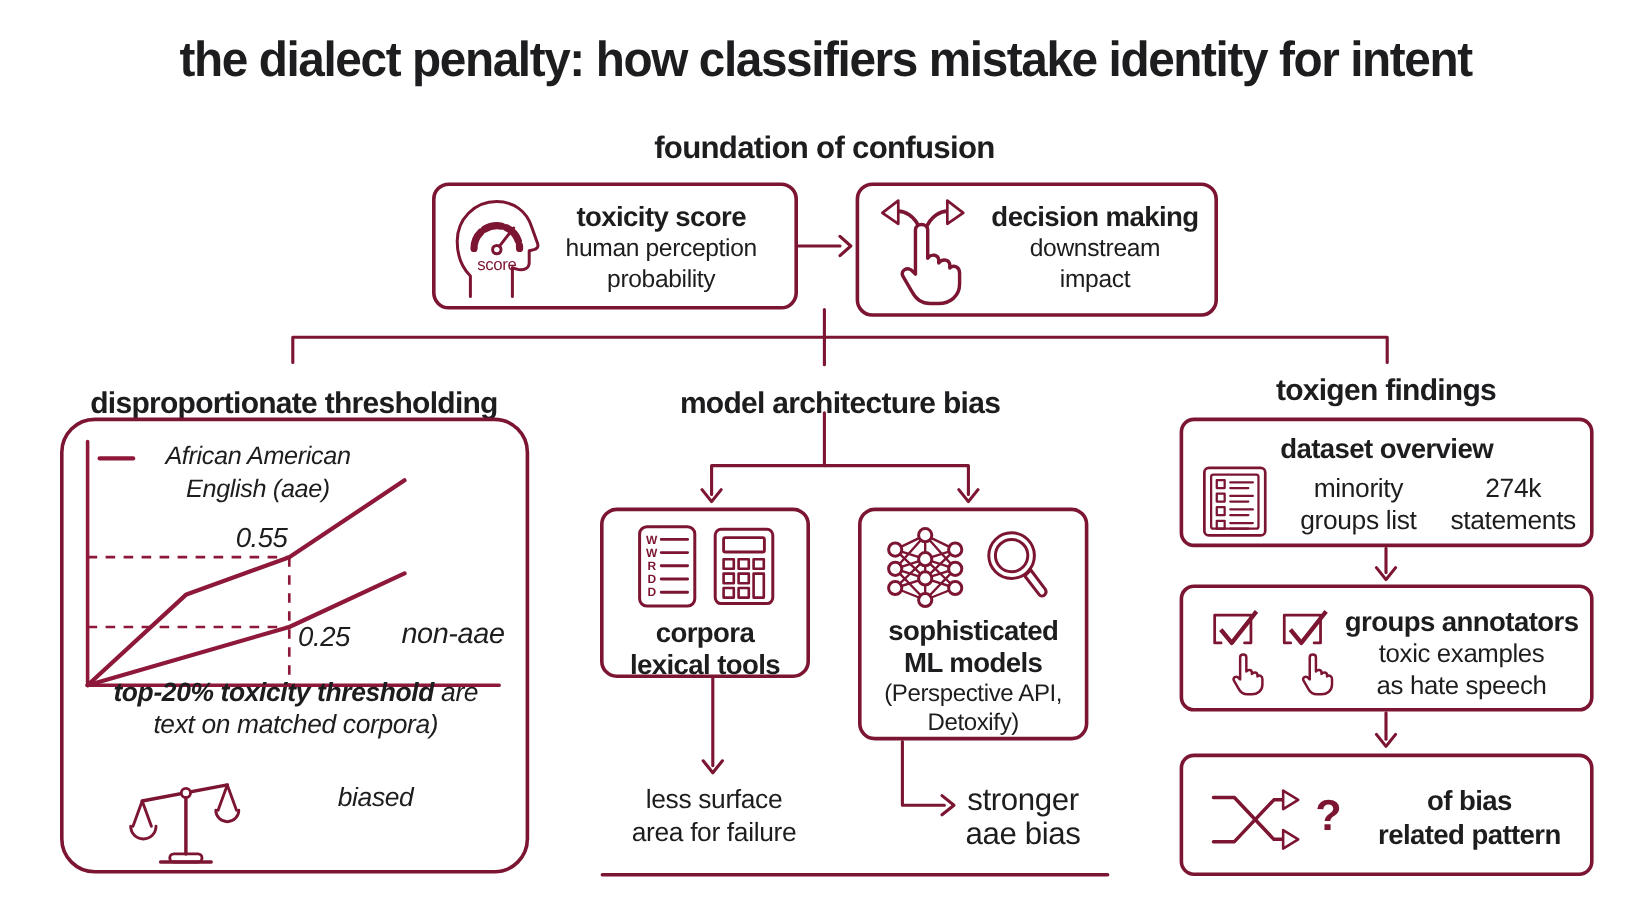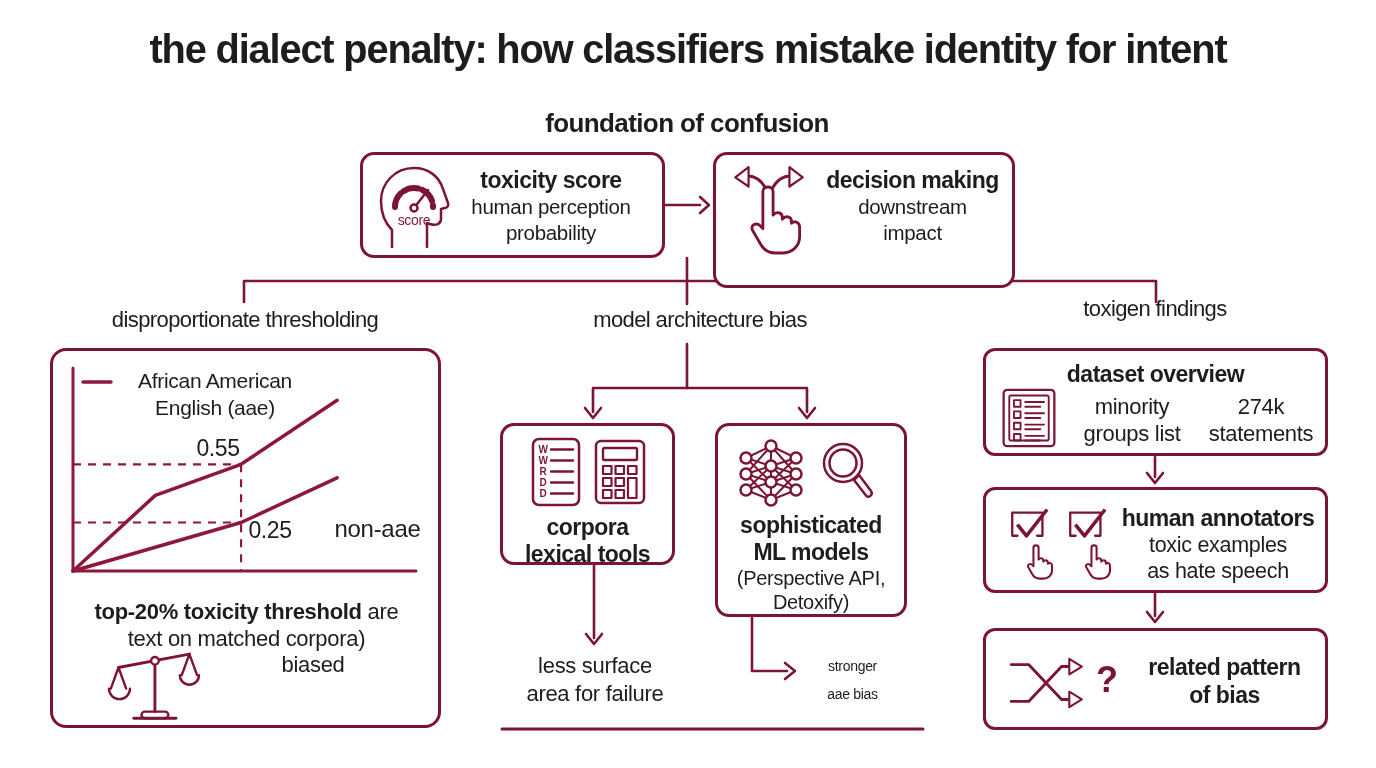--- a/index.html
+++ b/index.html
@@ -13,21 +13,21 @@
   }
   .abs { position:absolute; }
   .ctr { text-align:center; }
   .b { font-weight:bold; }
   #title {
     left:0; right:0; top:26; text-align:center;
     font-size:41px; font-weight:bold; letter-spacing:-1.2px;
     transform:scaleX(0.97);
   }
   .section-heading { font-size:26px; font-weight:bold; letter-spacing:-0.6px; z-index:2; }
-  .col-heading { font-size:22px; font-weight:normal; letter-spacing:-0.6px; z-index:2; }
+  .col-heading { font-size:25px; font-weight:bold; letter-spacing:-0.6px; z-index:2;margin-top:15px; }
   .box {
     position:absolute; background:#fff; border:3px solid var(--accent);
     border-radius:14px; z-index:2;
   }
   .box-title { font-size:23px; font-weight:bold; letter-spacing:-0.5px; }
   .box-line  { font-size:20.5px; line-height:26px; }
   svg { display:block; }
   .stk  { fill:none; stroke:var(--accent); stroke-width:2.5; stroke-linecap:round; stroke-linejoin:round; }
   .stk-thick { fill:none; stroke:var(--accent); stroke-width:3; stroke-linecap:round; stroke-linejoin:round; }
   .stk-fill { fill:#fff; stroke:var(--accent); stroke-width:2.5; stroke-linejoin:round; }
@@ -84,58 +84,58 @@
     <circle class="stk-fill" cx="38" cy="45" r="3.5"></circle>
     <text class="gauge-label" x="38" y="62" text-anchor="middle">score</text>
   </svg>
   <div class="abs ctr" style="left:100px; right:23px; top:12px;">
     <div class="box-title">toxicity score</div>
     <div class="box-line">human perception</div>
     <div class="box-line">probability</div>
   </div>
 </div>
 
-<div class="box" style="left:713px; top:152px; width:302px; height:136px;">
+<div class="box" style="left:713px; top:152px; width:302px; height:112px;">
   <svg class="abs" style="left:10px; top:6px;" width="86" height="94" viewBox="0 0 84 92">
     <path class="stk" style="stroke-width:3" d="M40,30 C36,19 27,13 18,15"></path>
     <path class="stk-fill" style="stroke-width:2.2" d="M22,6 L9,16 L22,25 Z"></path>
     <path class="stk" style="stroke-width:3" d="M44,30 C48,19 57,13 66,15"></path>
     <path class="stk-fill" style="stroke-width:2.2" d="M62,6 L75,16 L62,25 Z"></path>
     <path class="stk-fill" style="stroke-width:2.8" d="M36,30 c0,-6 10,-6 10,0 v23 c3,-4 9,-3 9,2 v2 c3,-4 9,-3 9,2 v2 c3,-3 8,-1 8,4 v9 c0,10 -8,16 -17,16 h-7 c-7,0 -12,-4 -15,-10 l-7,-12 c-3,-5 4,-9 8,-4 l2,2 V30 Z"></path>
   </svg>
   <div class="abs ctr" style="left:103px; right:6px; top:12px;">
     <div class="box-title">decision making</div>
     <div class="box-line">downstream</div>
     <div class="box-line">impact</div>
   </div>
 </div>
 
 <div class="abs col-heading ctr" style="left:45px; top:307px; width:400px;">disproportionate thresholding</div>
 <div class="abs col-heading ctr" style="left:500px; top:307px; width:400px;">model architecture bias</div>
 <div class="abs col-heading ctr" style="left:955px; top:296px; width:400px;">toxigen findings</div>
 
-<div class="box" style="left:50px; top:348px; width:391px; height:380px; border-radius:16px;">
+<div class="box" style="left:50px; top:348px; width:391px; height:380px; border-radius:29px;font-style:italic;">
   <svg id="chart-svg" class="abs" style="left:0; top:0;" width="385" height="374" viewBox="0 0 385 374">
     <path class="axis" d="M20,17 V220 H363"></path>
     <line class="series-line" x1="30" y1="31" x2="58" y2="31"></line>
 
   <line x1="20" y1="113.3" x2="188.07" y2="113.3" class="dash"></line>
       <line x1="20" y1="171.5" x2="188.07" y2="171.5" class="dash"></line>
       <line x1="188.07" y1="113.3" x2="188.07" y2="220" class="dash"></line>
       <polyline points="20,220 102.32,144.34 188.07,113.3 284.11,49.28" class="series-line"></polyline>
       <polyline points="20,220 188.07,171.5 284.11,126.88000000000001" class="series-line"></polyline>
     </svg>
   <div class="abs ctr box-line" style="left:62px; top:16px; width:200px; font-size:21px; line-height:27px;">
     <div>African American</div>
     <div>English (aae)</div>
   </div>
   <div class="abs ctr chart-label" style="left:130px; top:84px; width:70px;">0.55</div>
   <div class="abs ctr chart-label" style="left:182px; top:166px; width:70px;">0.25</div>
   <div class="abs ctr" style="left:277px; top:164px; width:95px; font-size:24px;">non-aae</div>
-  <div class="abs ctr" style="left:8px; top:247px; width:371px; font-size:22px; line-height:27px;">
+  <div class="abs ctr" style="left:8px; top:212px; width:371px; font-size:22px; line-height:27px;">
     <div>
       <span class="b">top-20% toxicity threshold</span><span> are</span>
     </div>
     <div>text on matched corpora)</div>
   </div>
   <svg class="abs" style="left:52px; top:282px;" width="96" height="92" viewBox="0 0 96 96">
     <path class="stk-thick" d="M50,28 V82"></path>
     <rect class="stk" x="36" y="82" width="28" height="7" rx="3.5"></rect>
     <path class="stk-thick" d="M28,89 H72"></path>
     <path class="stk-thick" d="M12,36 L86,22"></path>
@@ -211,21 +211,21 @@
       <div>(Perspective API,</div>
       <div>Detoxify)</div>
     </div>
   </div>
 </div>
 
 <div class="abs ctr" style="left:505px; top:652px; width:180px; font-size:22px; line-height:28px;">
   <div>less surface</div>
   <div>area for failure</div>
 </div>
-<div class="abs ctr" style="left:770px; top:652px; width:165px; font-size:14px; line-height:28px;">
+<div class="abs ctr" style="left:770px; top:652px; width:165px; font-size:26px; line-height:28px;">
   <div>stronger</div>
   <div>aae bias</div>
 </div>
 
 <div class="box" style="left:983px; top:348px; width:345px; height:108px; border-radius:12px;">
   <div class="abs ctr box-title" style="left:0; right:0; top:10px;">dataset overview</div>
   <svg class="abs" style="left:14px; top:36px;" width="58" height="62" viewBox="0 0 60 66">
     <rect class="stk" style="stroke-width:2.4" x="3" y="3" width="54" height="60" rx="4"></rect>
     <rect class="stk" style="stroke-width:2" x="9" y="9" width="42" height="48" rx="2"></rect>
     <g class="stk" style="stroke-width:2">
@@ -258,31 +258,31 @@
     </g>
   </svg>
   <svg class="abs" style="left:74px; top:12px;" width="56" height="80" viewBox="0 0 60 90">
     <path class="stk" style="stroke-width:2.6" d="M10,38 V12 H44 V38 M10,38 h6 M44,38 h-6"></path>
     <path class="stk" style="stroke-width:4; stroke-linecap:square" d="M17,27 L26,38 L48,10"></path>
     <g transform="translate(13,34) scale(0.58)">
       <path class="stk-fill" style="stroke-width:4" d="M36,30 c0,-6 10,-6 10,0 v23 c3,-4 9,-3 9,2 v2 c3,-4 9,-3 9,2 v2 c3,-3 8,-1 8,4 v9 c0,10 -8,16 -17,16 h-7 c-7,0 -12,-4 -15,-10 l-7,-12 c-3,-5 4,-9 8,-4 l2,2 V30 Z"></path>
     </g>
   </svg>
   <div class="abs ctr" style="left:133px; right:8px; top:15px;">
-    <div class="box-title">human annotators</div>
+    <div class="box-title">groups annotators</div>
     <div style="font-size:21.5px; line-height:26px;">toxic examples</div>
     <div style="font-size:21.5px; line-height:26px;">as hate speech</div>
   </div>
 </div>
 
 <div class="box" style="left:983px; top:628px; width:345px; height:102px; border-radius:12px;">
   <svg class="abs" style="left:20px; top:22px;" width="84" height="60" viewBox="0 0 84 62">
     <path class="stk-thick" d="M4,12 H22 L56,48 H64"></path>
     <path class="stk-fill" style="stroke-width:2.2" d="M64,40 L77,48 L64,56 Z"></path>
     <path class="stk-thick" d="M4,50 H22 L56,14 H64"></path>
     <path class="stk-fill" style="stroke-width:2.2" d="M64,6 L77,14 L64,22 Z"></path>
   </svg>
   <div class="abs qmark" style="left:110px; top:28px;">?</div>
   <div class="abs ctr" style="left:148px; right:10px; top:22px; font-size:23px; font-weight:bold; line-height:28px; letter-spacing:-0.5px;">
+    <div>of bias</div>
     <div>related pattern</div>
-    <div>of bias</div>
   </div>
 </div>
 
 </body></html>

